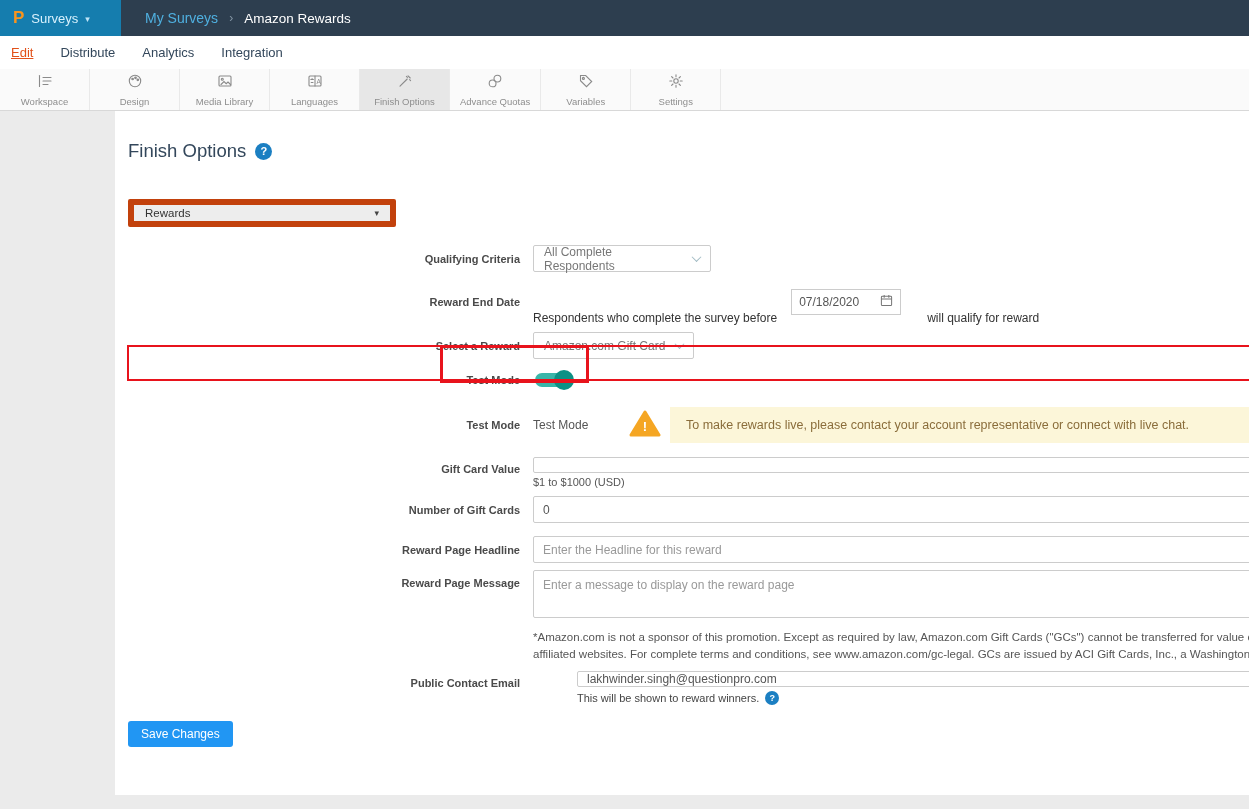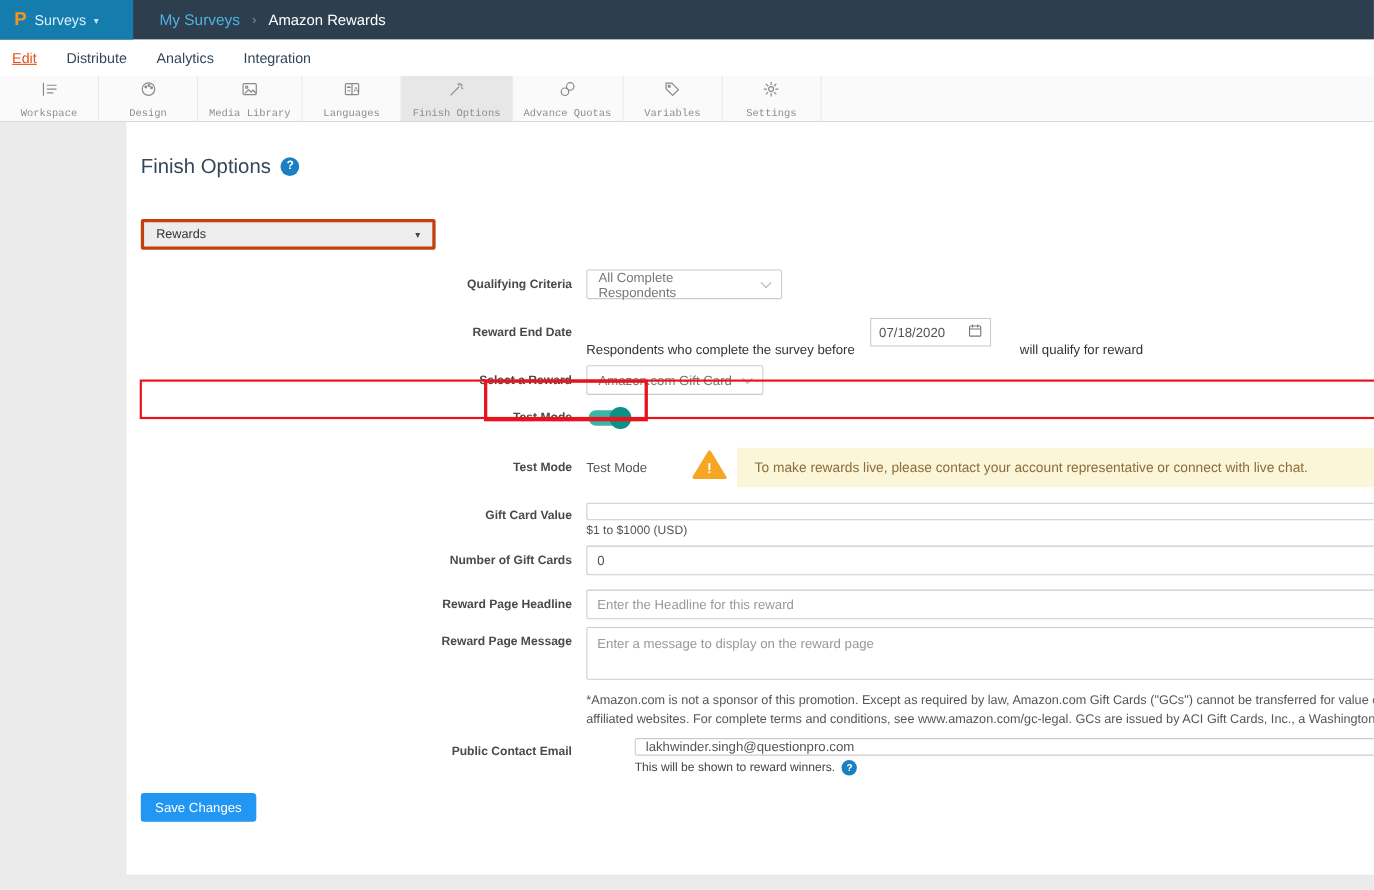--- a/index.html
+++ b/index.html
@@ -19,34 +19,34 @@
 
   
   .navrow { height: 33px; background: #fff; display: flex; align-items: center; padding-left: 11px; gap: 27px; }
   .nav-item { font-size: 13px; color: #33475b; cursor: pointer; }
   .nav-item.active { color: #e2511a; text-decoration: underline; }
 
   
   .toolbar { height: 42px; background: #fafafa; border-bottom: 1px solid #d8d8d8; display: flex; }
   .tool { min-width: 90px; padding: 4px 10px 3px; display: flex; flex-direction: column; align-items: center; justify-content: center; gap: 3px; border-right: 1px solid #e9e9e9; cursor: pointer; }
   .tool.active { background: #e7e7e7; }
-  .tool-label { font-size: 9.5px; color: #8e8e8e; white-space: nowrap; font-family: Liberation Mono, monospace; }
+  .tool-label { font-size: 9.5px; color: #8e8e8e; white-space: nowrap; }
   .tool svg { stroke: #8a8a8a; fill: none; stroke-width: 1.1; stroke-linecap: round; }
 
   
   .content { display: flex; height: 698px; background: #ebebeb; }
   .leftstrip { width: 115px; background: #ebebeb; flex: none; }
   .main { flex: 1; background: #fff; margin-bottom: 14px; padding: 29px 0 0 13px; overflow: hidden; }
 
   .title-row { display: flex; align-items: center; gap: 9px; margin-bottom: 37px; }
   .title { font-size: 18.5px; color: #33475b; font-weight: 400; }
   .help-badge { width: 17px; height: 17px; border-radius: 50%; background: #1b7fc2; color: #fff; font-size: 11px; font-weight: 700; display: inline-flex; align-items: center; justify-content: center; cursor: pointer; flex: none; }
   .help-badge.small { width: 14px; height: 14px; font-size: 9px; }
 
-  .rewards-dd { width: 268px; height: 28px; background: #ededed; border: 3px solid #c2410c; border-radius: 2px; display: flex; align-items: center; justify-content: space-between; padding: 0 11px; font-size: 11.5px; color: #333; margin-bottom: 18px; cursor: pointer; }
+  .rewards-dd { width: 268px; height: 28px; background: #ededed; border: 6px solid #c2410c; border-radius: 2px; display: flex; align-items: center; justify-content: space-between; padding: 0 11px; font-size: 11.5px; color: #333; margin-bottom: 18px; cursor: pointer; }
   .rewards-caret { font-size: 9px; color: #444; }
 
   
   .row { display: flex; align-items: center; margin-bottom: 7px; }
   .row .lbl { width: 392px; text-align: right; font-size: 11px; font-weight: 700; color: #4a4a4a; margin-right: 13px; flex: none; }
   .row.top { align-items: flex-start; }
   .row.top .lbl { padding-top: 7px; }
   .stack { flex: 1; display: flex; flex-direction: column; }
 
   .select-box { height: 27px; border: 1px solid #ccc; border-radius: 2px; background: #fff; display: flex; align-items: center; justify-content: space-between; padding: 0 10px; font-size: 12px; color: #777; cursor: pointer; }

